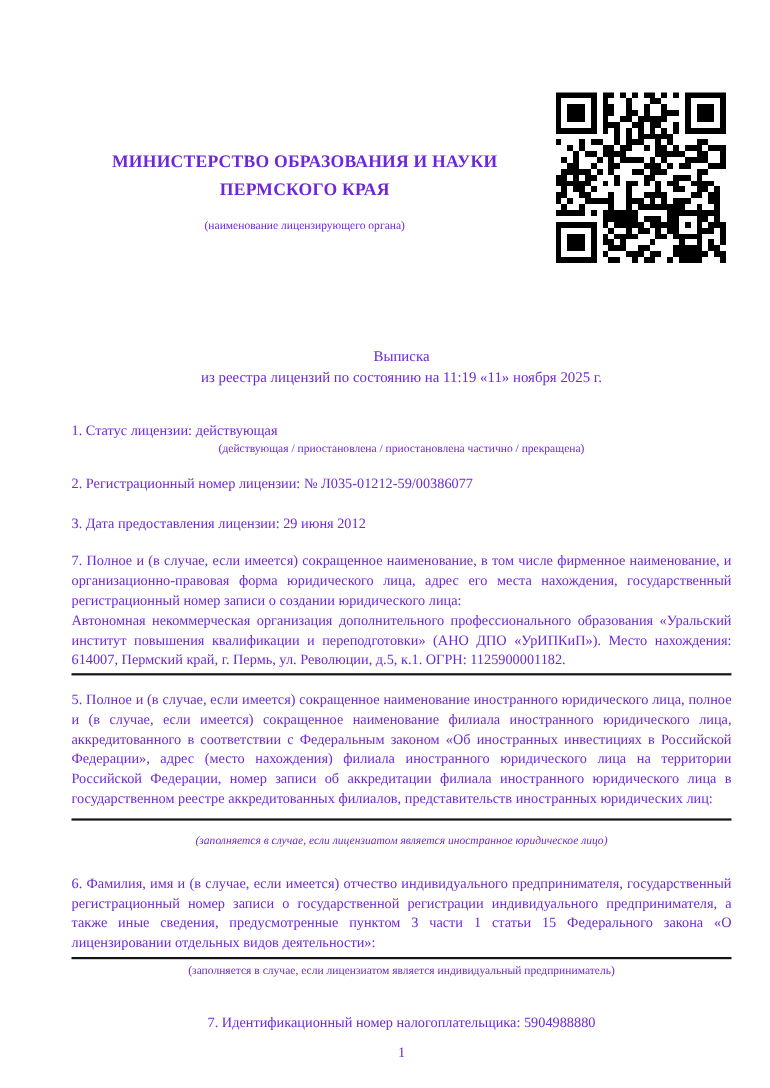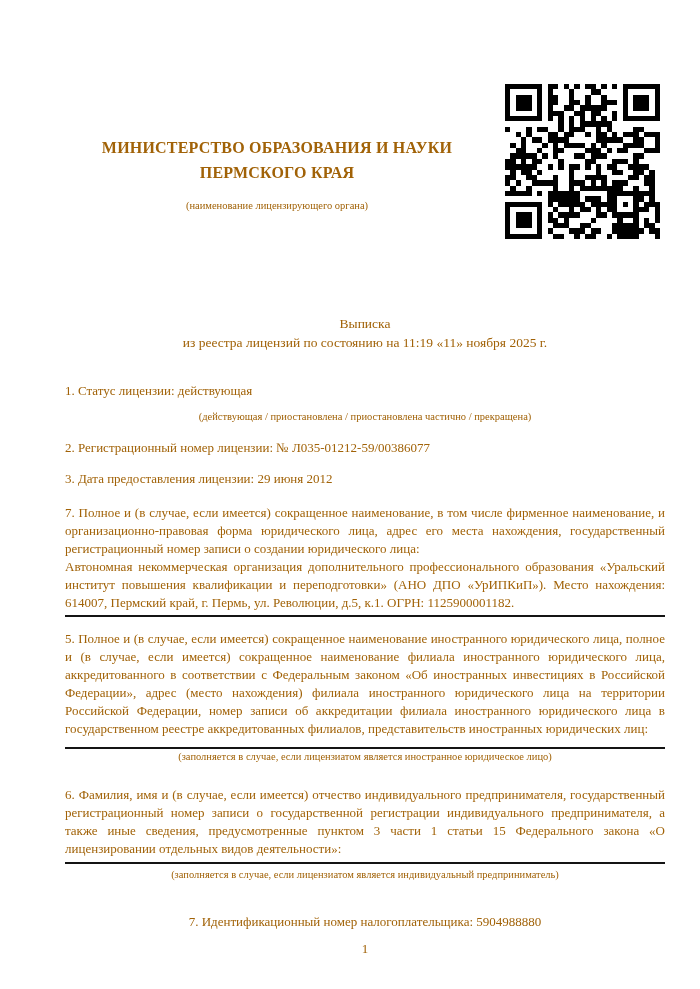--- a/index.html
+++ b/index.html
@@ -9,21 +9,21 @@
   }
   .page {
     position: relative;
     width: 700px;
     height: 989px;
     box-sizing: border-box;
     padding: 0 35px 0 65px;
     background: #ffffff;
     overflow: hidden;
     font-family: "Liberation Serif", "DejaVu Serif", serif;
-    color: #a16207;
+    color: #6d28d9;
   }
   .qr {
     position: absolute;
     left: 505px;
     top: 84px;
     width: 155px;
     height: 155px;
   }
   .header-block {
     margin-top: 135px;
@@ -58,29 +58,29 @@
     font-size: 13px;
     line-height: 18px;
     text-align: justify;
     text-justify: inter-word;
   }
   .rule {
     height: 0;
     border-top: 2px solid #141414;
   }
   .mt-item1 { margin-top: 29px; }
-  .mt-cap1  { margin-top: 10px; }
+  .mt-cap1  { margin-top: 2px; }
   .mt-item2 { margin-top: 15px; }
-  .mt-item3 { margin-top: 12px; }
+  .mt-item3 { margin-top: 17px; }
   .mt-item4 { margin-top: 16px; }
   .mt-rule4 { margin-top: 3px; }
   .mt-cap4  { margin-top: 1px; }
   .mt-item5 { margin-top: 13px; }
   .mt-rule5 { margin-top: 9px; }
-  .mt-cap5  { margin-top: 1px; }
+  .mt-cap5  { margin-top: 12px; font-style: italic; }
   .mt-item6 { margin-top: 23px; }
   .mt-rule6 { margin-top: 4px; }
   .mt-cap6  { margin-top: 4px; }
   .mt-item7 { margin-top: 31px; text-align: center; }
   .page-num {
     margin-top: 10px;
     text-align: center;
     font-size: 13px;
     line-height: 16px;
   }

